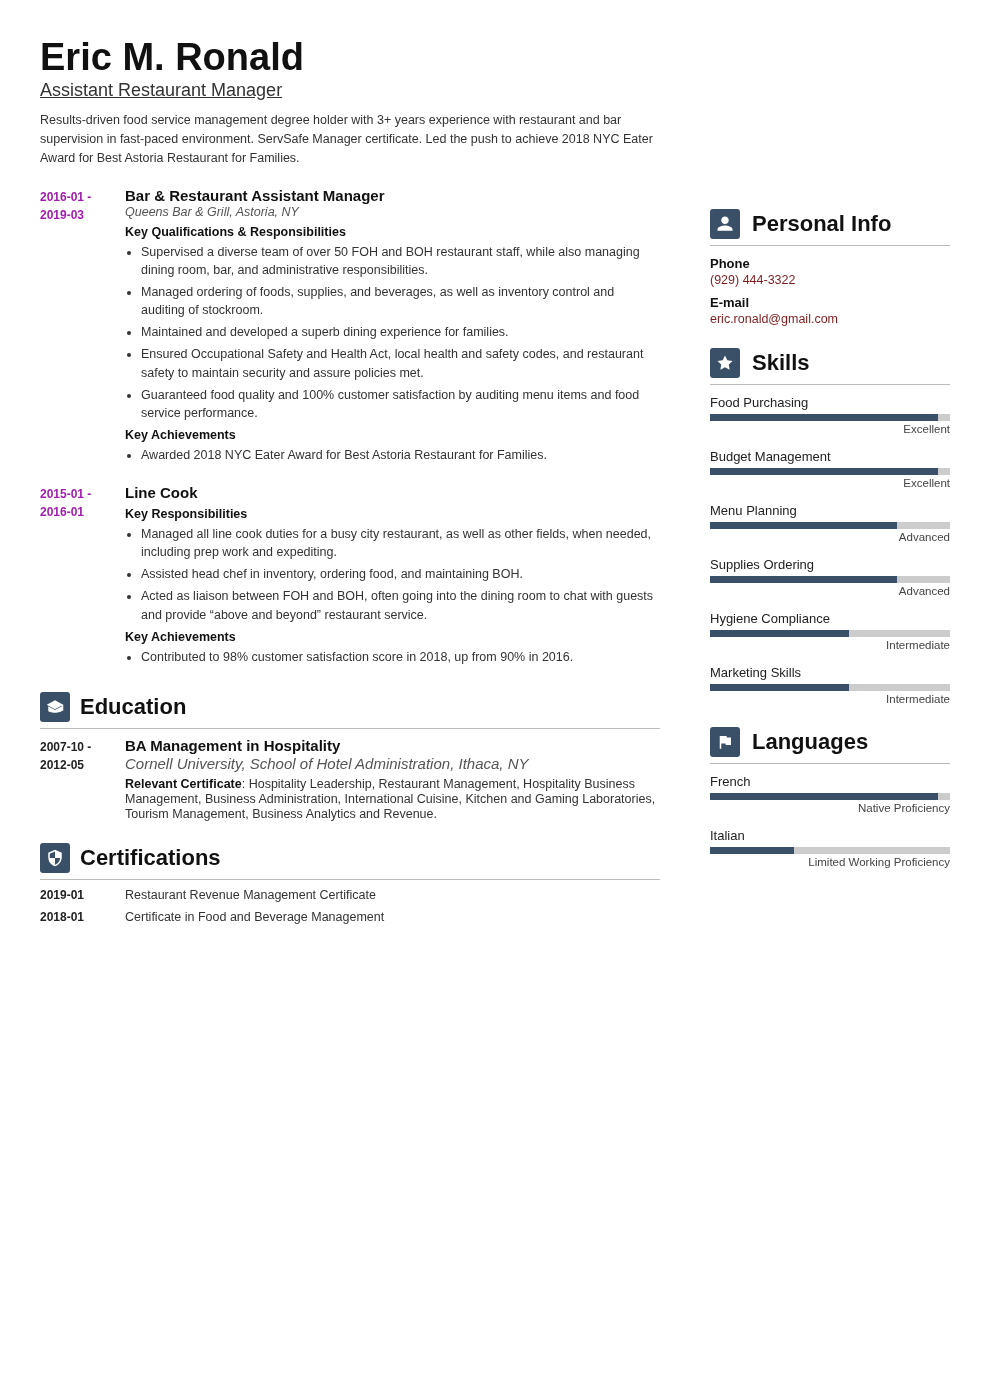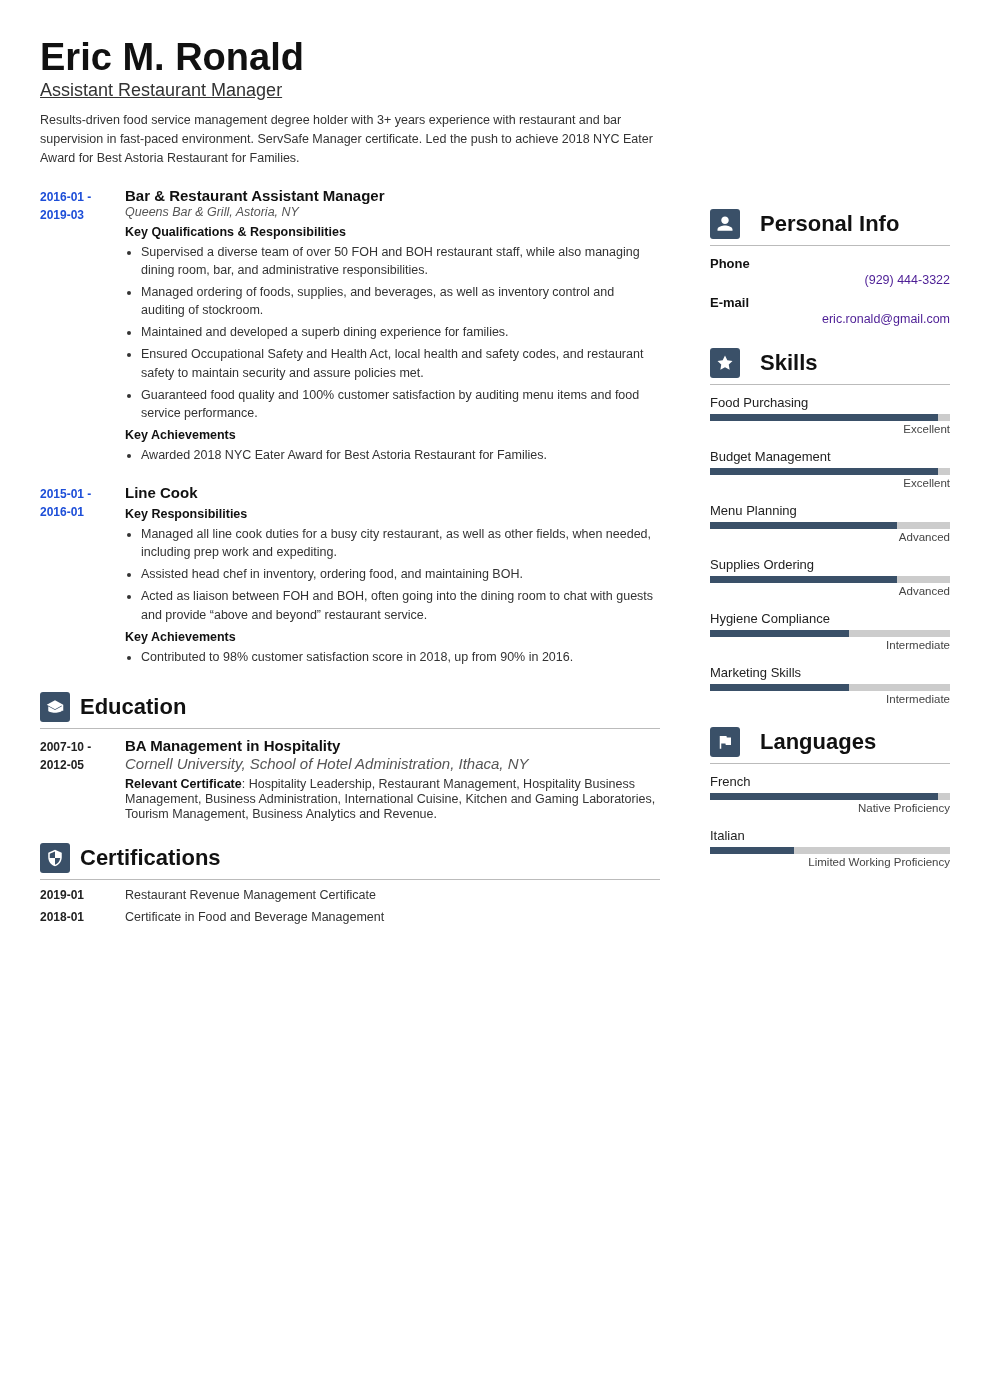--- a/index.html
+++ b/index.html
@@ -92,21 +92,21 @@
     .exp-entry {
       display: flex;
       flex-direction: row;
       margin-bottom: 16px;
     }
     .exp-dates {
       width: 85px;
       min-width: 85px;
       font-size: 12px;
       font-weight: 700;
-      color: #1d4ed8;
+      color: #a21caf;
       padding-top: 1px;
       line-height: 1.5;
     }
     .exp-content {
       flex: 1;
     }
     .exp-content .job-name {
       font-size: 15px;
       font-weight: 700;
       color: #111;
@@ -187,21 +187,21 @@
       color: #222;
     }
     .cert-name {
       font-size: 12.5px;
       color: #333;
     }
     
     .right-section-heading {
       display: flex;
       align-items: center;
-      gap: 20px;
+      gap: 12px;
       margin-bottom: 10px;
       margin-top: 22px;
       border-bottom: 1.5px solid #bbb;
       padding-bottom: 6px;
     }
     .right-section-heading .icon-box {
       width: 30px;
       height: 30px;
       background: #3a5068;
       display: flex;
@@ -222,23 +222,22 @@
     }
     .info-label {
       font-weight: 700;
       font-size: 13px;
       color: #111;
       margin-top: 8px;
       margin-bottom: 2px;
     }
     .info-value {
       font-size: 12.5px;
-      color: #4c1d95;
-      margin-bottom: 4px;
-      text-align: right;
+      color: #7f1d1d;
+      margin-bottom: 4px;
     }
     
     .skill-item {
       margin-bottom: 14px;
     }
     .skill-name {
       font-size: 13px;
       color: #222;
       margin-bottom: 4px;
     }

